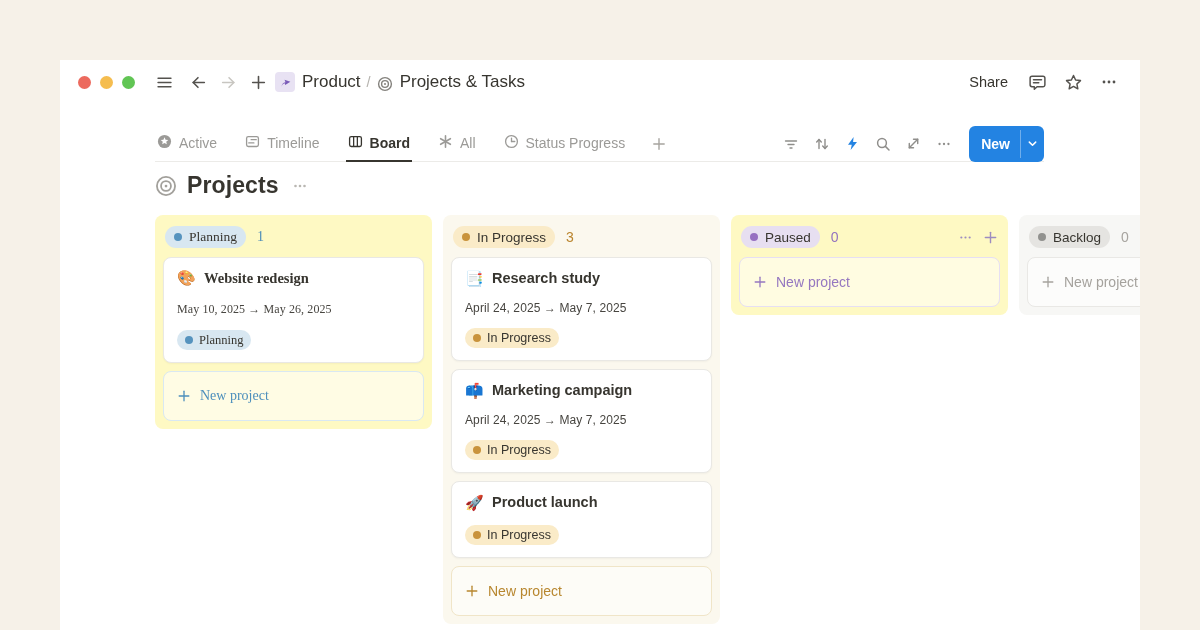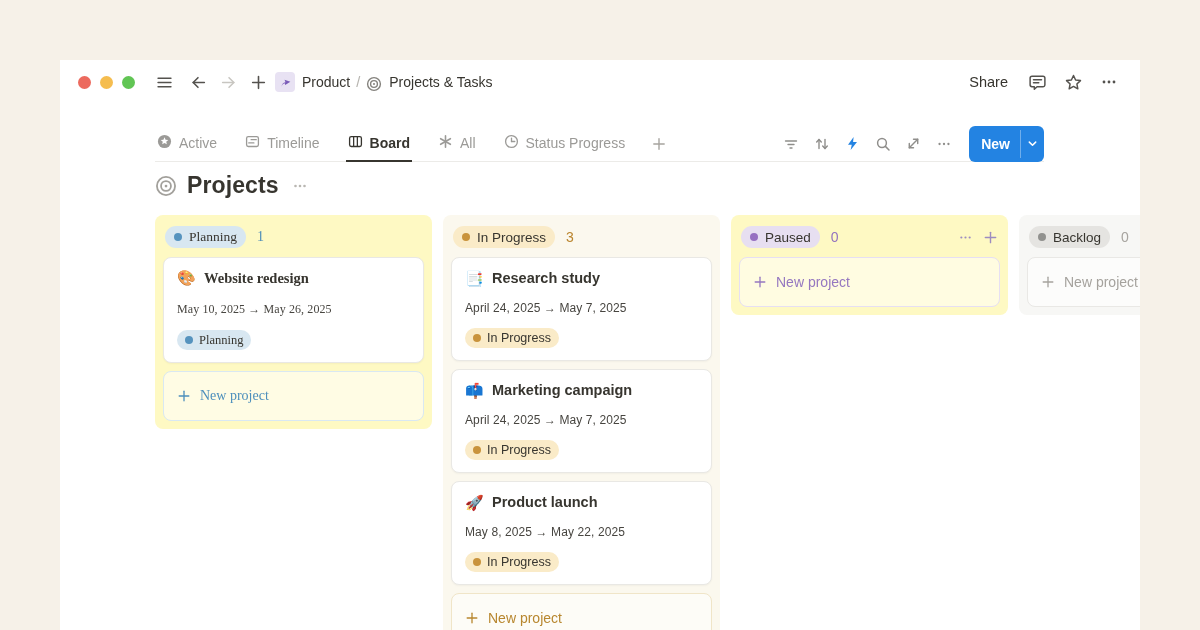--- a/index.html
+++ b/index.html
@@ -9,21 +9,21 @@
   .window { position:absolute; left:60px; top:60px; width:1080px; height:570px; background:#FFFFFF; overflow:hidden; }
 
   
   .titlebar { position:absolute; top:0; left:0; right:0; height:44px; display:flex; align-items:center; padding:0 18px; }
   .lights { display:flex; gap:9px; margin-right:16px; }
   .light { width:13px; height:13px; border-radius:50%; }
   .light.red{ background:#EC6A5E; } .light.yellow{ background:#F5BD4F; } .light.green{ background:#61C554; }
   .tb-icon { display:inline-flex; align-items:center; justify-content:center; width:26px; height:26px; border-radius:4px; color:#54524E; }
   .tb-icon.disabled { color:#C8C6C1; }
   .ws-icon { width:20px; height:20px; border-radius:4px; background:#E8E2F3; display:inline-flex; align-items:center; justify-content:center; margin:0 7px 0 4px; }
-  .crumb { font-size:14px; color:#37352F; }
+  .crumb { font-size:17px; color:#37352F; }
   .crumb-sep { color:#B5B3AE; margin:0 6px; font-size:14.5px; }
   .crumb-icon { color:#84827D; display:inline-flex; margin-right:7px; position:relative; top:2px; }
   .tb-right { margin-left:auto; display:flex; align-items:center; gap:10px; }
   .share { font-size:14.5px; color:#37352F; padding:3px 6px; border-radius:4px; }
   .tb-right .tb-icon { color:#54524E; }
 
   
   .tabs-row { position:absolute; top:66px; left:95px; right:96px; height:36px; display:flex; align-items:center; border-bottom:1px solid #ECEBE8; }
   .tab { display:flex; align-items:center; gap:7px; font-size:14px; color:#9B9A97; height:36px; padding:0 2px; margin-right:24px; border-bottom:2px solid transparent; }
   .tab svg { flex:none; }
@@ -347,21 +347,20 @@
         <span class="pill small p-yellow">
             <span class="dot"></span>
             <span>In Progress</span>
           </span>
       </div>
       <div class="card">
         <div class="card-title-row">
           <span class="card-emoji">🚀</span>
           <span class="card-title">Product launch</span>
         </div>
-        <div class="card-dates">May 8, 2025 → May 22, 2025</div>
         <span class="pill small p-yellow">
             <span class="dot"></span>
             <span>In Progress</span>
           </span>
       </div>
       <div class="new-project">
         <span class="np-plus">
             <svg width="14" height="14" viewBox="0 0 16 16" stroke="currentColor" stroke-width="1.5" stroke-linecap="round">
               <line x1="8" y1="2.5" x2="8" y2="13.5"></line>
               <line x1="2.5" y1="8" x2="13.5" y2="8"></line>

